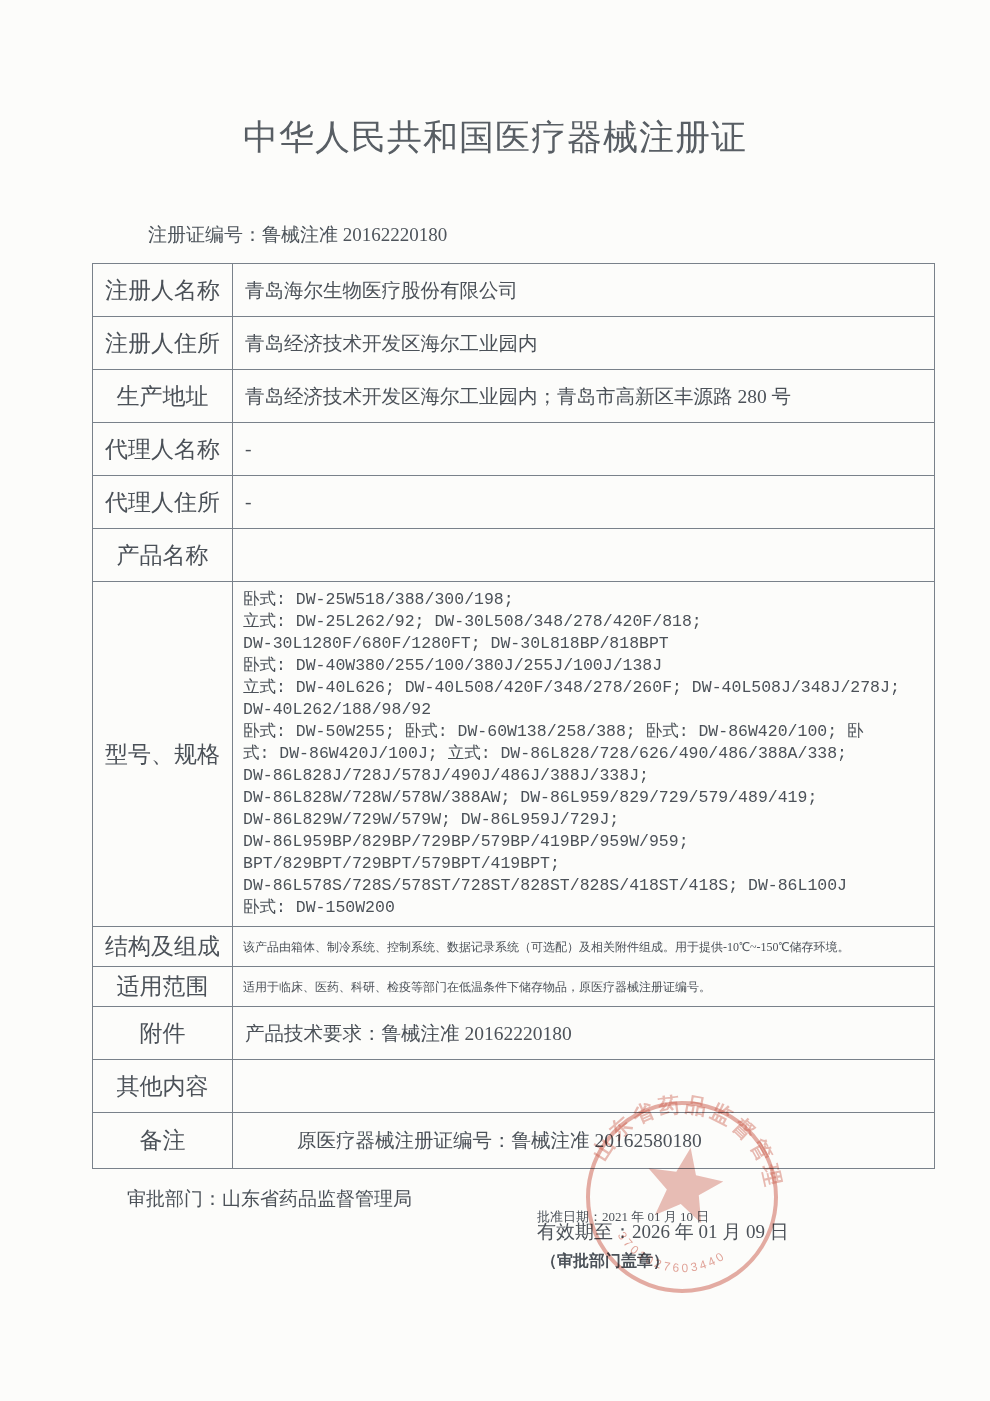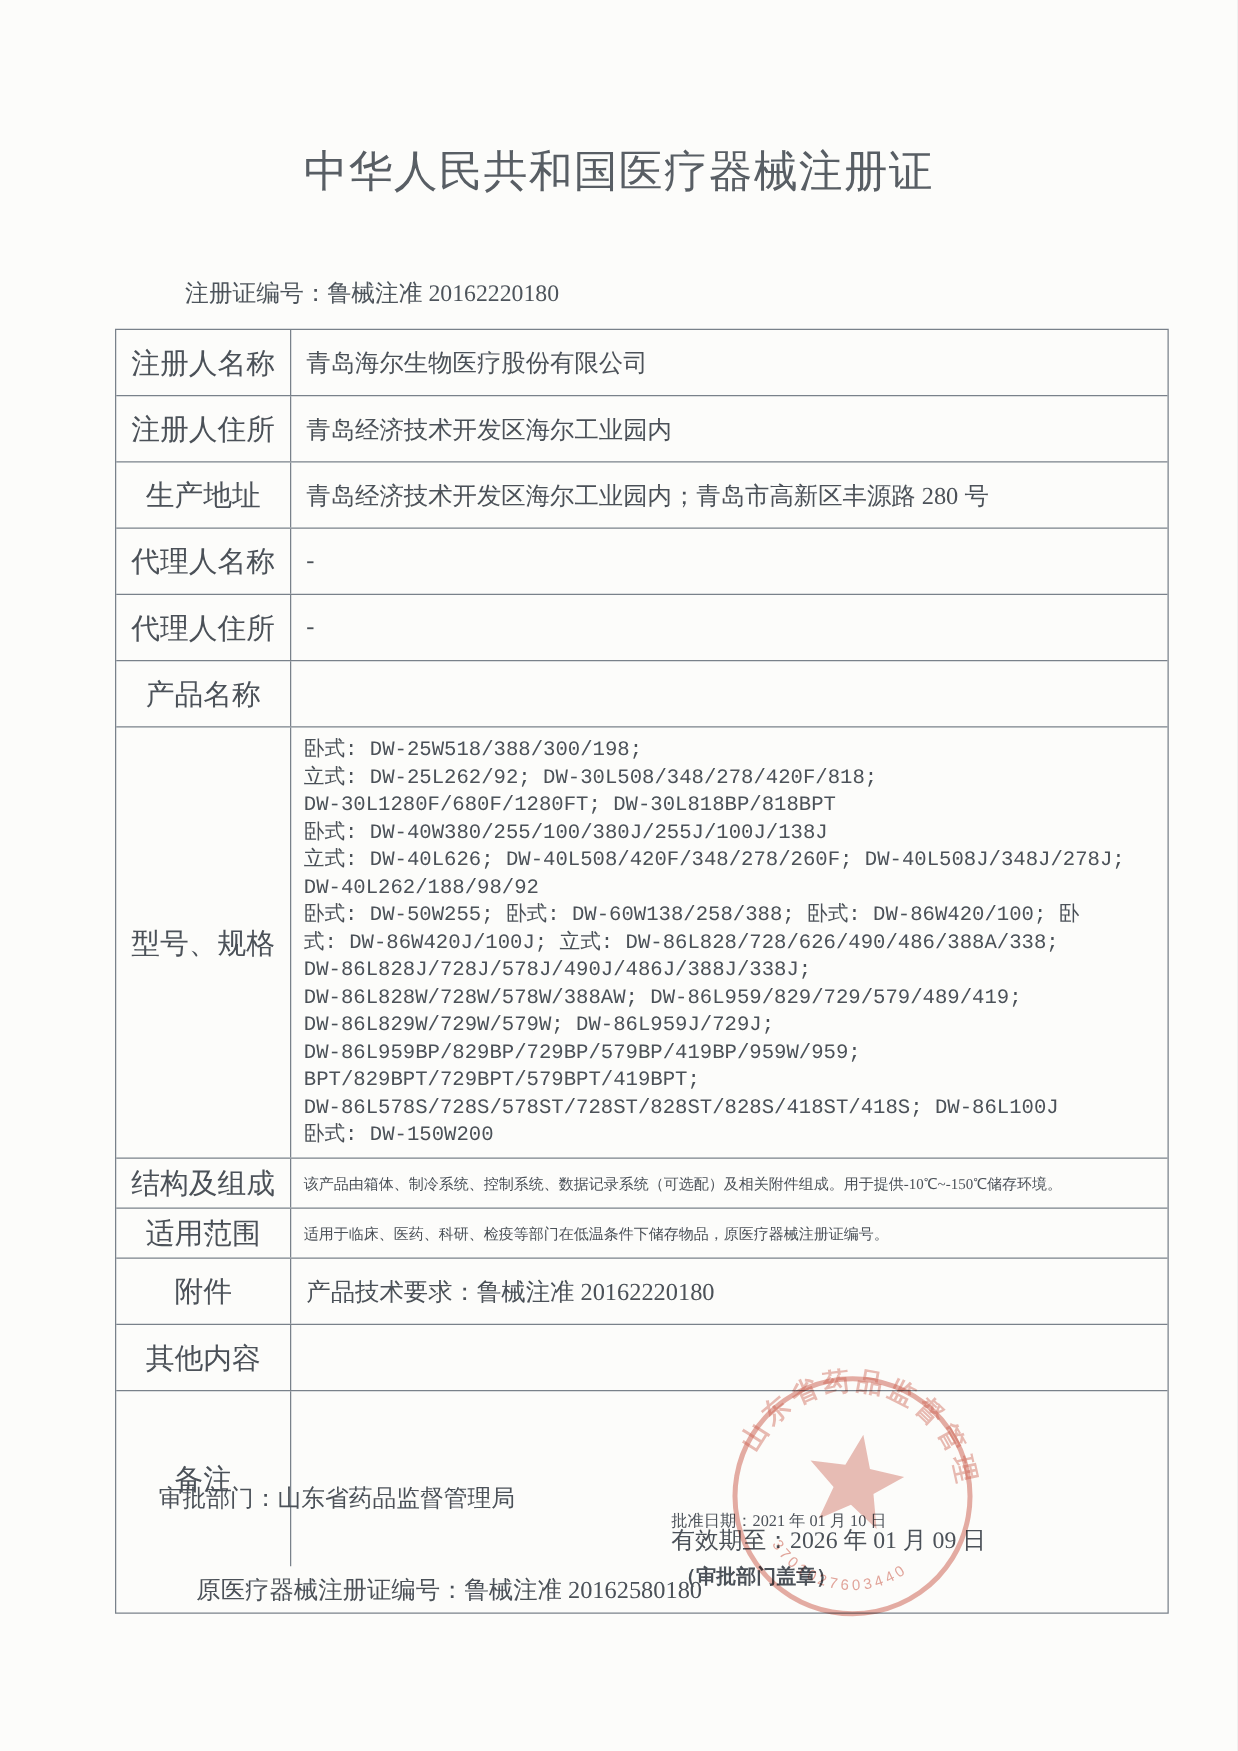--- a/index.html
+++ b/index.html
@@ -38,21 +38,21 @@
     font-size:23px; padding:4px 8px;
     color:#4b5158;
   }
   .value-cell {
     flex:1 1 auto;
     display:flex; align-items:center;
     font-size:19.5px; padding:5px 12px;
     color:#4b5158;
   }
   .h-std   { min-height:52px; }
-  .h-tall  { min-height:55px;flex-direction:column; }
+  .h-tall  { min-height:55px; }
   .spec-cell {
     font-family:"Liberation Mono", monospace;
     font-size:16.5px; line-height:22px;
     white-space:pre-line;
     padding:7px 10px;
     align-items:flex-start;
   }
   .para-cell {
     font-size:12px; line-height:22px;
     padding:4px 10px;

